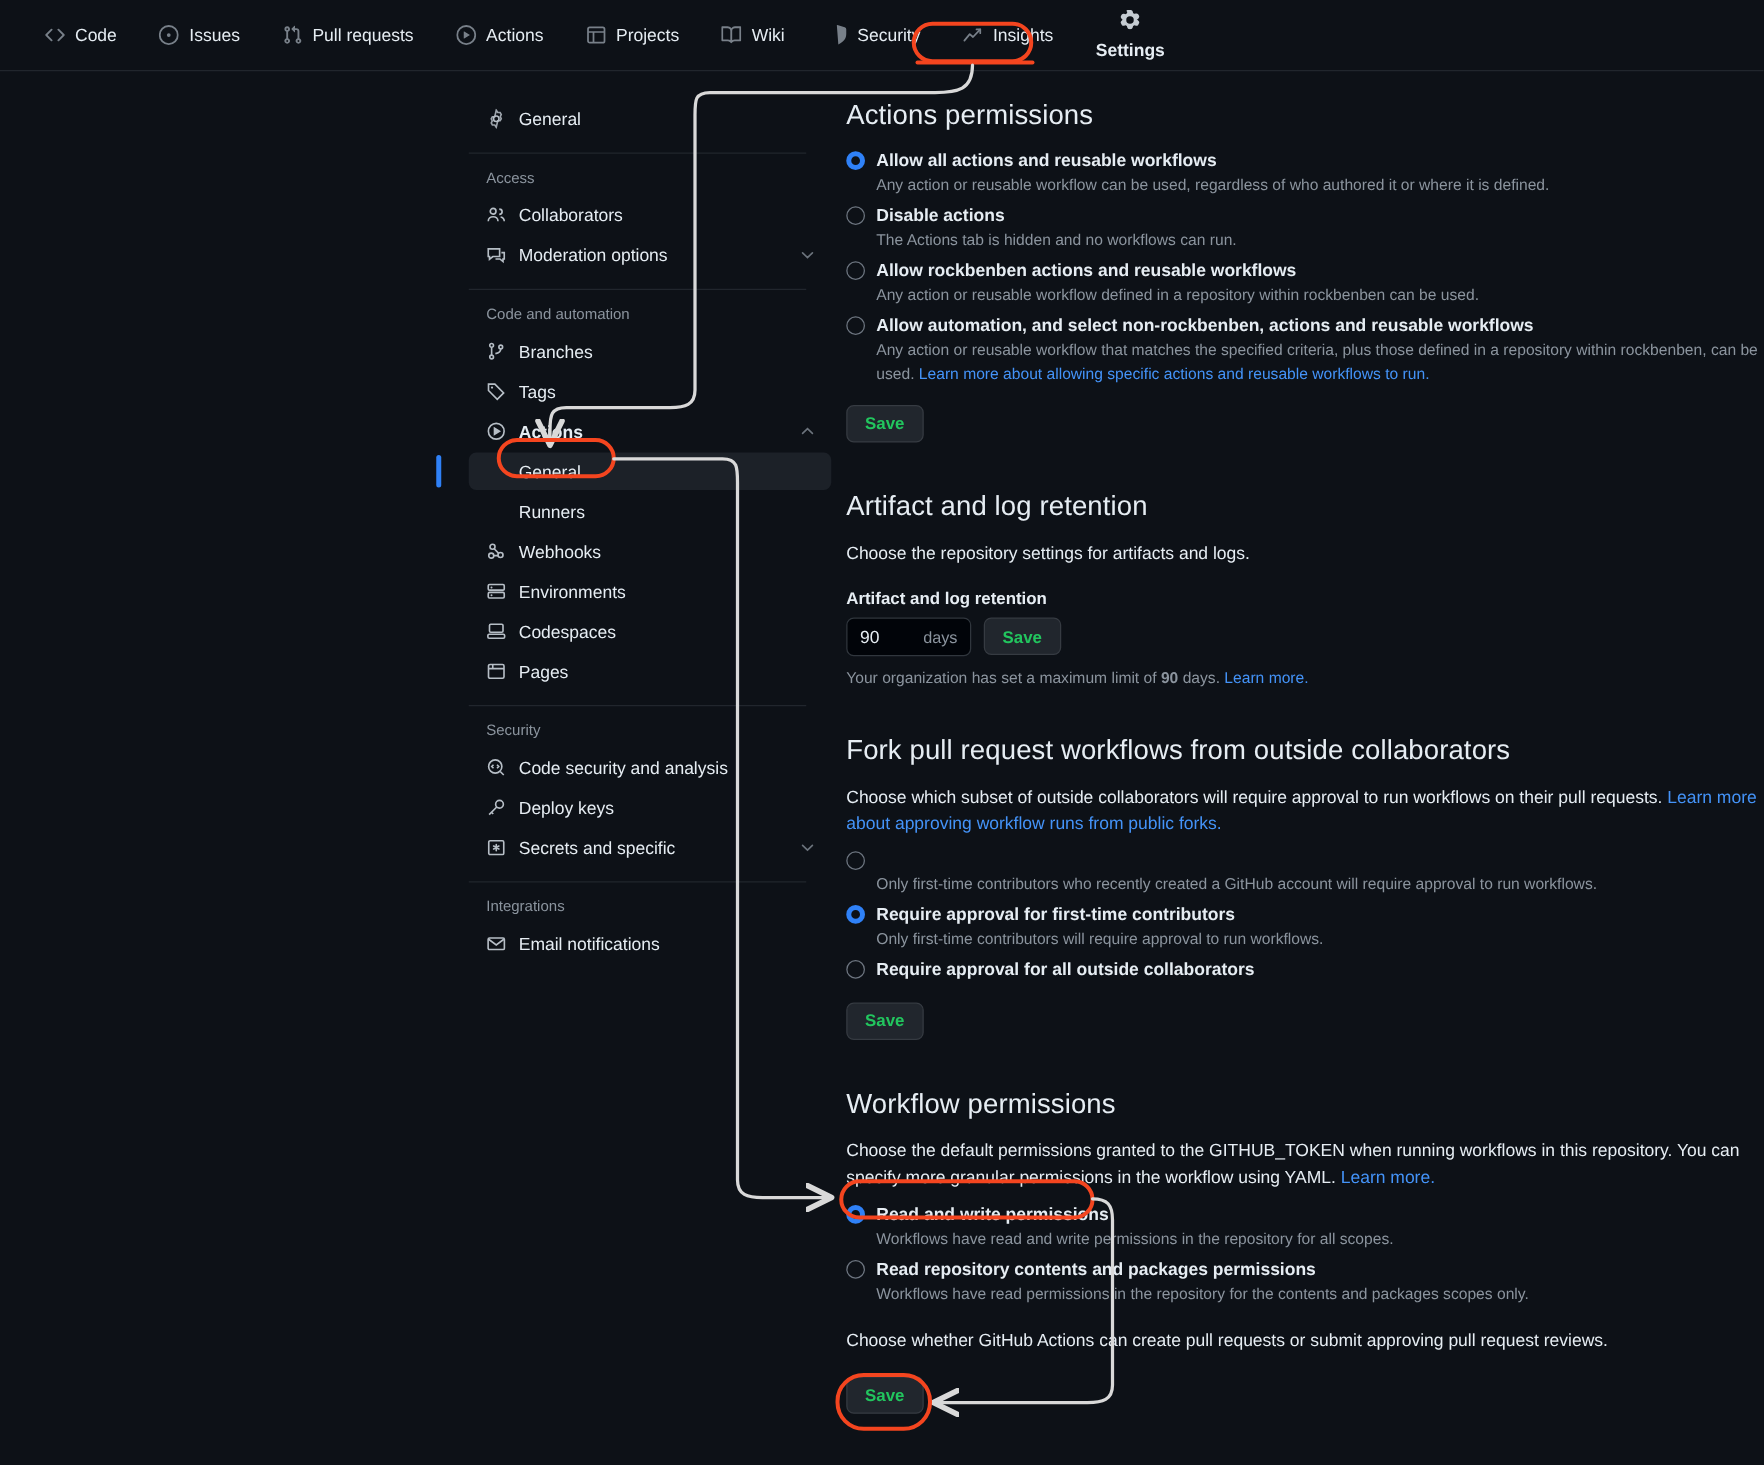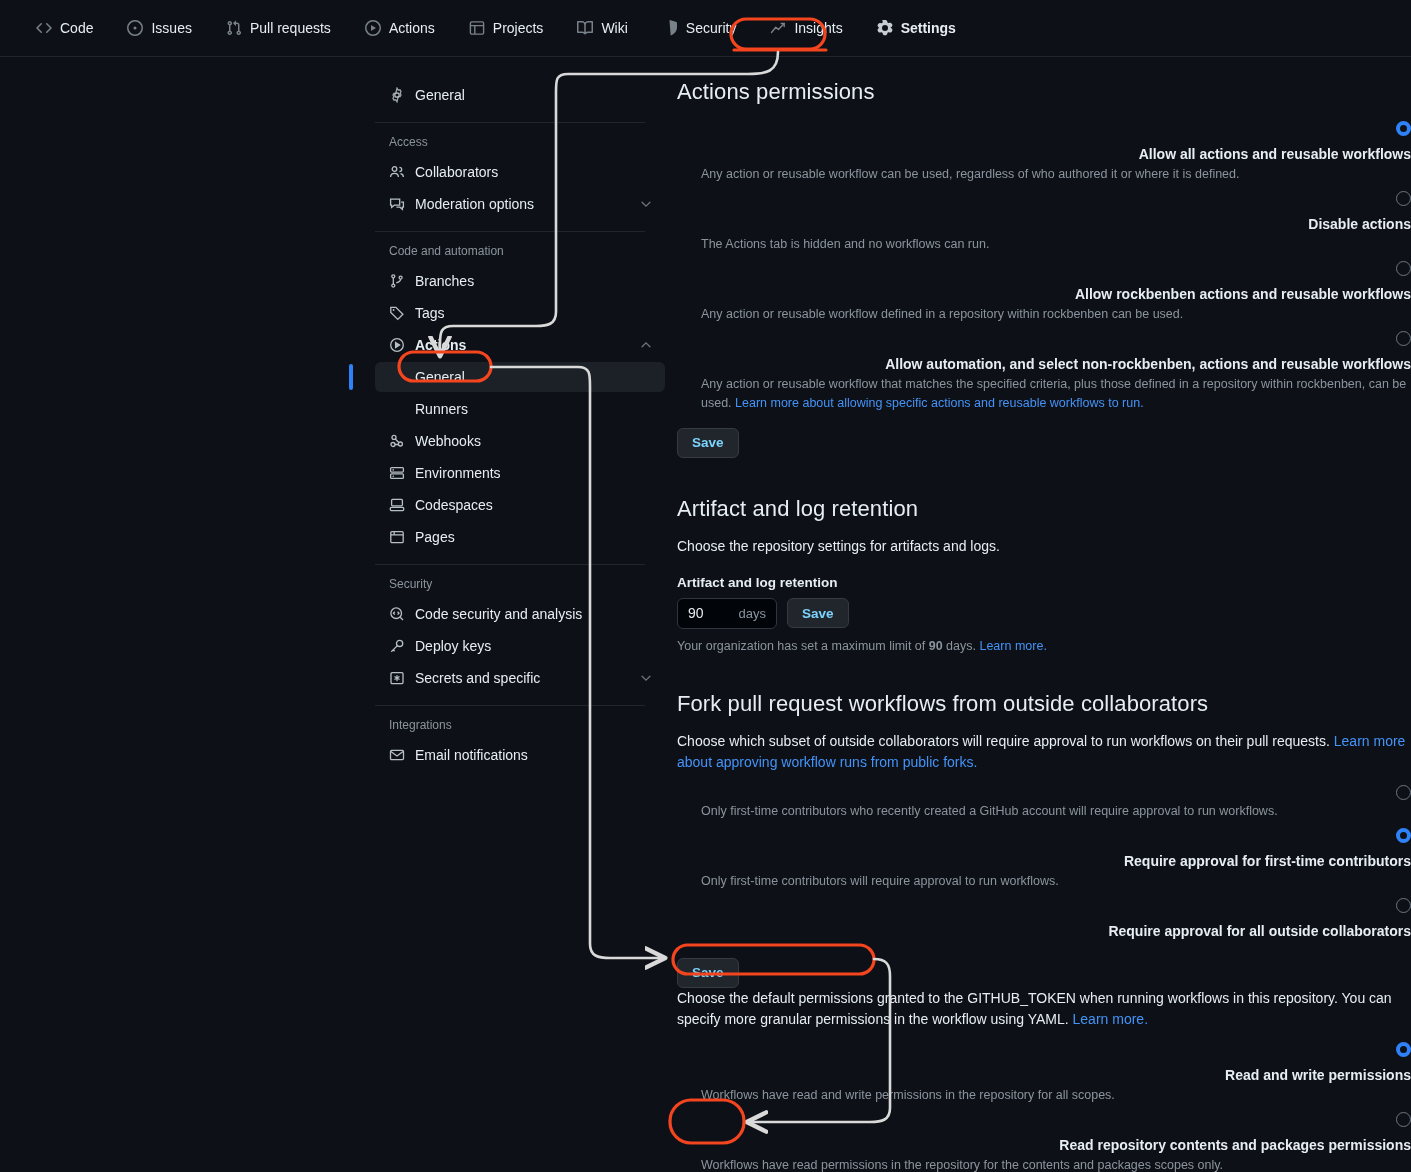--- a/index.html
+++ b/index.html
@@ -19,21 +19,21 @@
     border-bottom: 1px solid #21262d;
     display: flex; align-items: center; padding-left: 26px; gap: 0;
   }
   .nav-tab {
     display: flex; align-items: center; gap: 8px;
     padding: 6px 10px; margin-right: 14px;
     font-size: 14px; color: #e6edf3; cursor: pointer;
     border-radius: 6px; position: relative; white-space: nowrap;
   }
   .nav-tab .ic { width: 16px; height: 16px; display: inline-block; opacity: .85; }
-  .nav-tab.selected { font-weight: bold; }
+  .nav-tab.selected { font-weight: bold; flex-direction: column; }
   .nav-tab.selected .lbl { font-weight: bold; }
 
   
   .sidebar {
     position: absolute; left: 375px; top: 62px; width: 290px; height: 1115px;
     padding-top: 18px; font-size: 14px;
   }
   .side-item {
     display: flex; align-items: center; gap: 10px;
     height: 30px; padding: 0 12px 0 14px; margin: 0 0 2px 0;
@@ -64,42 +64,42 @@
     padding: 22px 0 0 0;
   }
   .sec-title {
     font-size: 22px; font-weight: normal; color: #e6edf3;
     margin: 0 0 14px 0; letter-spacing: .1px;
   }
   .sec-title.second { margin-top: 38px; }
   .sec-desc { font-size: 14px; color: #e6edf3; line-height: 1.5; margin: 0 0 10px 0; }
   .lnk { color: #4493f8; text-decoration: none; cursor: pointer; }
 
-  .radio-row { display: flex; align-items: flex-end; gap: 9px; margin-top: 6px; position: relative; flex-direction: column; }
+  .radio-row { display: flex; align-items: flex-start; gap: 9px; margin-top: 6px; position: relative; }
   .radio {
     width: 15px; height: 15px; border-radius: 50%;
     border: 1px solid #6e7681; background: #0d1117;
     flex: 0 0 15px; margin-top: 2px; cursor: pointer;
   }
   .radio.on { border: 4px solid #2f81f7; background: #0d1117; }
   .radio-label { font-size: 14px; font-weight: bold; color: #e6edf3; cursor: pointer; line-height: 18px; }
   .radio-help { font-size: 12.5px; color: #8b949e; margin: 2px 0 6px 24px; line-height: 1.45; }
 
   .check-row { display: flex; align-items: center; gap: 9px; margin-top: 12px; }
   .checkbox {
     width: 14px; height: 14px; border-radius: 3px;
     border: 1px solid #6e7681; background: #0d1117; flex: 0 0 14px; cursor: pointer;
   }
   .check-label { font-size: 14px; font-weight: bold; color: #e6edf3; cursor: pointer; }
 
   .btn {
     display: inline-flex; align-items: center; justify-content: center;
     height: 30px; padding: 0 14px; border-radius: 6px;
     background: #21262d; border: 1px solid #363b42;
-    color: #7dd3fc; font-size: 13.5px; font-weight: bold;
+    color: #22c55e; font-size: 13.5px; font-weight: bold;
     cursor: pointer; font-family: "Liberation Sans", sans-serif;
   }
   .field-label { font-size: 13.5px; font-weight: bold; color: #e6edf3; margin: 18px 0 8px 0; }
   .retention-row { display: flex; align-items: center; gap: 10px; }
   .num-input {
     display: flex; align-items: center; width: 100px; height: 31px;
     background: #010409; border: 1px solid #30363d; border-radius: 6px;
     padding: 0 10px; font-size: 14px;
   }
   .num-input .val { flex: 1; color: #e6edf3; }
@@ -442,20 +442,21 @@
 
     <div class="radio-row">
       <span class="radio"></span>
       <span class="radio-label">Require approval for all outside collaborators</span>
     </div>
 
     <div style="margin-top:18px;">
       <button class="btn">Save</button>
     </div>
 
+    <h2 class="sec-title second">Workflow permissions</h2>
     <div class="sec-desc">
       <span>Choose the default permissions granted to the GITHUB_TOKEN when running workflows in this repository. You can specify more granular permissions in the workflow using YAML. </span><a class="lnk">Learn more.</a>
     </div>
 
     <div class="radio-row">
       <span class="radio on"></span>
       <span class="radio-label">Read and write permissions</span>
     </div>
     <div class="radio-help">Workflows have read and write permissions in the repository for all scopes.</div>
 

